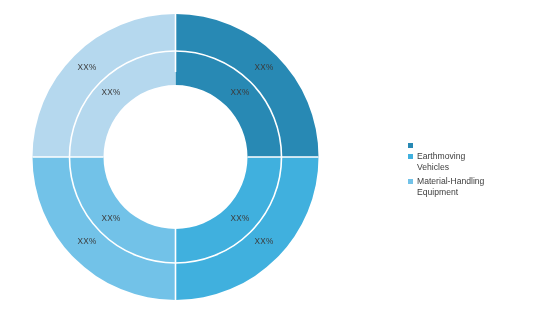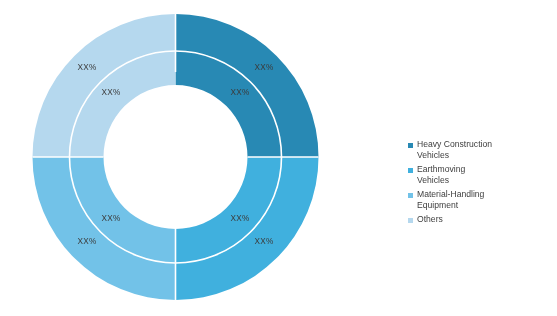--- a/index.html
+++ b/index.html
@@ -116,36 +116,30 @@
         <text class="slice-label" x="111" y="93">XX%</text>
       </g>
 
     </svg>
   </div>
 
   <div id="legend">
 
     <div class="legend-item">
       <span class="legend-swatch" style="background-color: rgb(40, 137, 180);"></span>
-      <span class="legend-label">Heavy Construction
-Vehicles</span>
     </div>
 
     <div class="legend-item">
       <span class="legend-swatch" style="background-color: rgb(64, 176, 222);"></span>
       <span class="legend-label">Earthmoving
 Vehicles</span>
     </div>
 
     <div class="legend-item">
       <span class="legend-swatch" style="background-color: rgb(114, 194, 232);"></span>
       <span class="legend-label">Material-Handling
 Equipment</span>
     </div>
 
-    <div class="legend-item">
-      <span class="legend-swatch" style="background-color: rgb(181, 216, 238);"></span>
-      <span class="legend-label">Others</span>
-    </div>
 
   </div>
 
 </div>
 
 </body></html>

